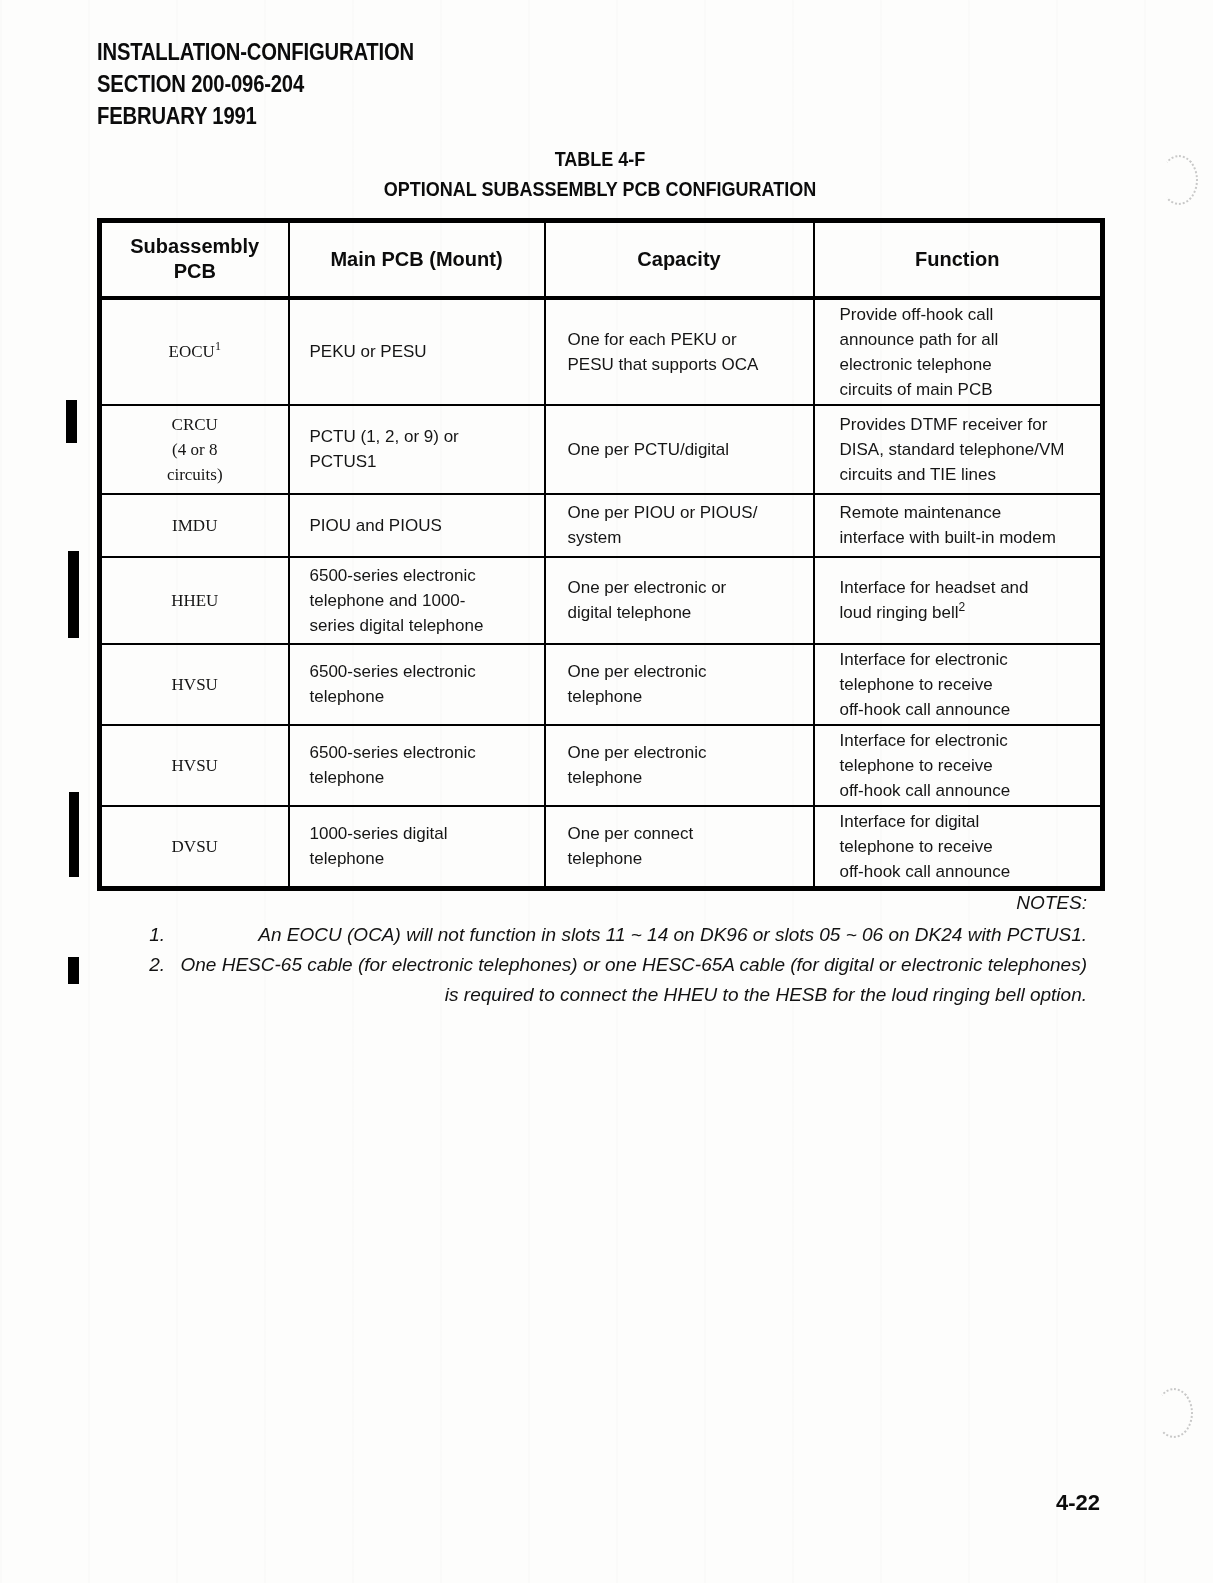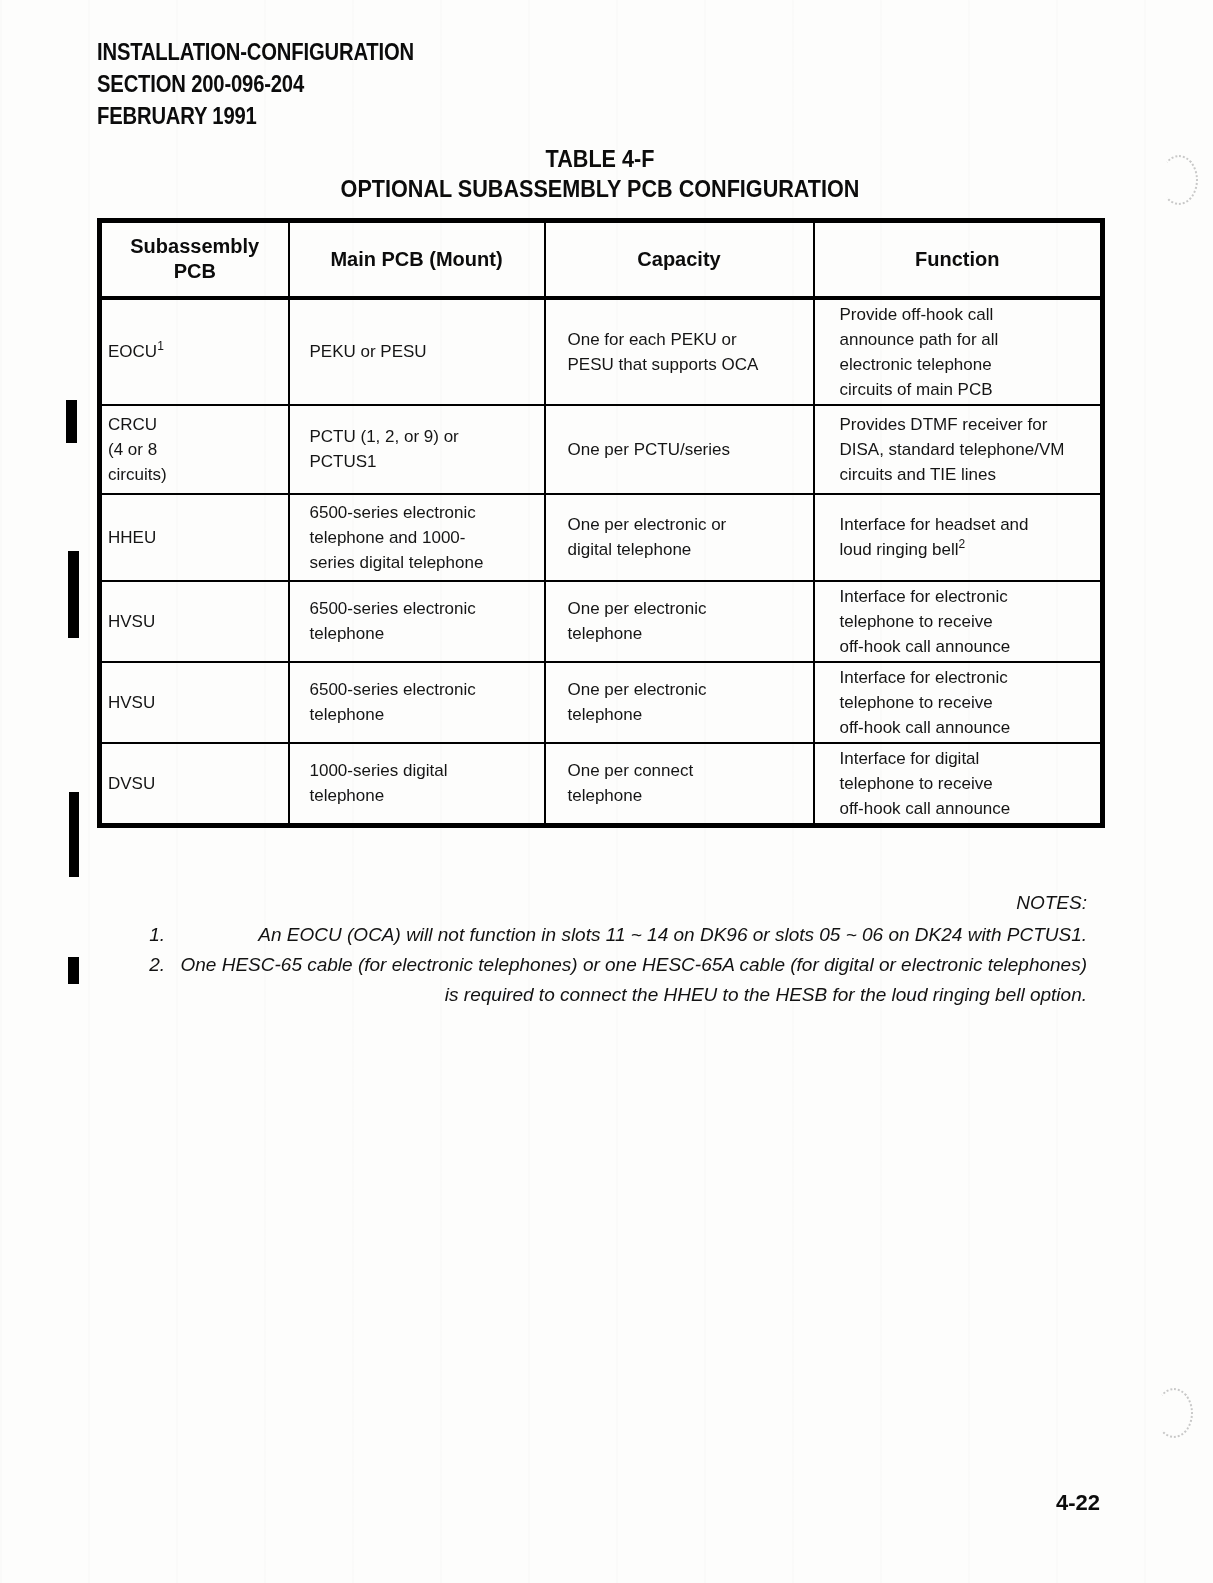--- a/index.html
+++ b/index.html
@@ -22,21 +22,21 @@
     position:absolute;left:97px;top:36px;
     font-size:23px;font-weight:700;line-height:32px;
     letter-spacing:-0.2px;
     transform:scaleX(0.88);transform-origin:left top;
     white-space:nowrap;color:#0c0c0c;
   }
 
   
   .table-title{
     position:absolute;left:100px;top:144px;width:1000px;
-    text-align:center;font-weight:700;font-size:24px;line-height:30px;
+    text-align:center;font-weight:700;font-size:20px;line-height:30px;
     color:#0c0c0c;
   }
   .table-title .tline{transform:scaleX(0.9);transform-origin:center top;}
 
   
   table.cfg{
     position:absolute;left:97px;top:218px;
     width:1003px;border-collapse:collapse;table-layout:fixed;
     background:transparent;
     padding-left:33px;
@@ -46,21 +46,21 @@
   table.cfg th{
     border-bottom-width:4px;
     font-size:20px;font-weight:700;line-height:25px;
     text-align:center;vertical-align:middle;
     white-space:pre-line;color:#0c0c0c;
   }
   table.cfg td{
     font-size:17px;line-height:25px;
     vertical-align:middle;white-space:pre-line;color:#151515;
   }
-  td.c-sub{text-align:left;padding:0 6px;}
+  td.c-sub{text-align:center;padding:0 6px;font-family:Liberation Serif, serif;}
   td.c-main{padding:2px 18px 2px 20px;}
   td.c-cap{padding:2px 14px 2px 22px;}
   td.c-fn{padding:2px 8px 2px 25px;}
   sup{font-size:12px;line-height:0;}
 
   
   .notes{
     position:absolute;left:125px;top:888px;width:962px;
     font-style:italic;font-size:19px;line-height:30px;color:#121212;text-align:right;
   }
@@ -140,24 +140,32 @@
 announce path for all
 electronic telephone
 circuits of main PCB</td>
     </tr>
     <tr style="height:89px">
       <td class="c-sub">CRCU
 (4 or 8
 circuits)</td>
       <td class="c-main">PCTU (1, 2, or 9) or
 PCTUS1</td>
-      <td class="c-cap">One per PCTU/series</td>
+      <td class="c-cap">One per PCTU/digital</td>
       <td class="c-fn">Provides DTMF receiver for
 DISA, standard telephone/VM
 circuits and TIE lines</td>
+    </tr>
+    <tr style="height:63px">
+      <td class="c-sub">IMDU</td>
+      <td class="c-main">PIOU and PIOUS</td>
+      <td class="c-cap">One per PIOU or PIOUS/
+system</td>
+      <td class="c-fn">Remote maintenance
+interface with built-in modem</td>
     </tr>
     <tr style="height:87px">
       <td class="c-sub">HHEU</td>
       <td class="c-main">6500-series electronic
 telephone and 1000-
 series digital telephone</td>
       <td class="c-cap">One per electronic or
 digital telephone</td>
       <td class="c-fn"><span>Interface for headset and
 loud ringing bell</span><sup>2</sup></td>

